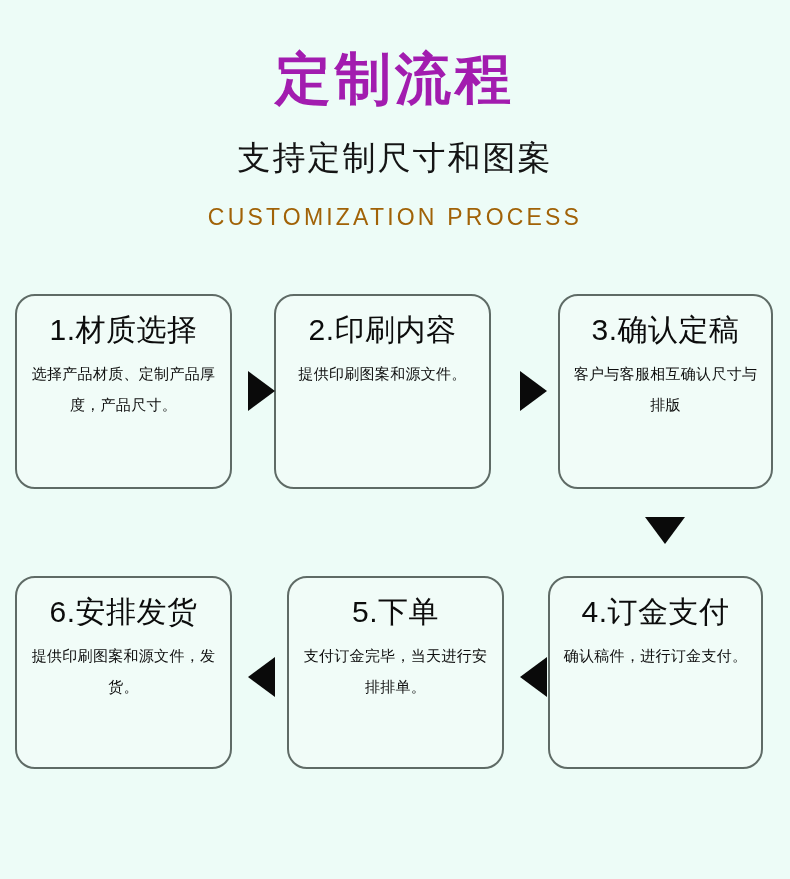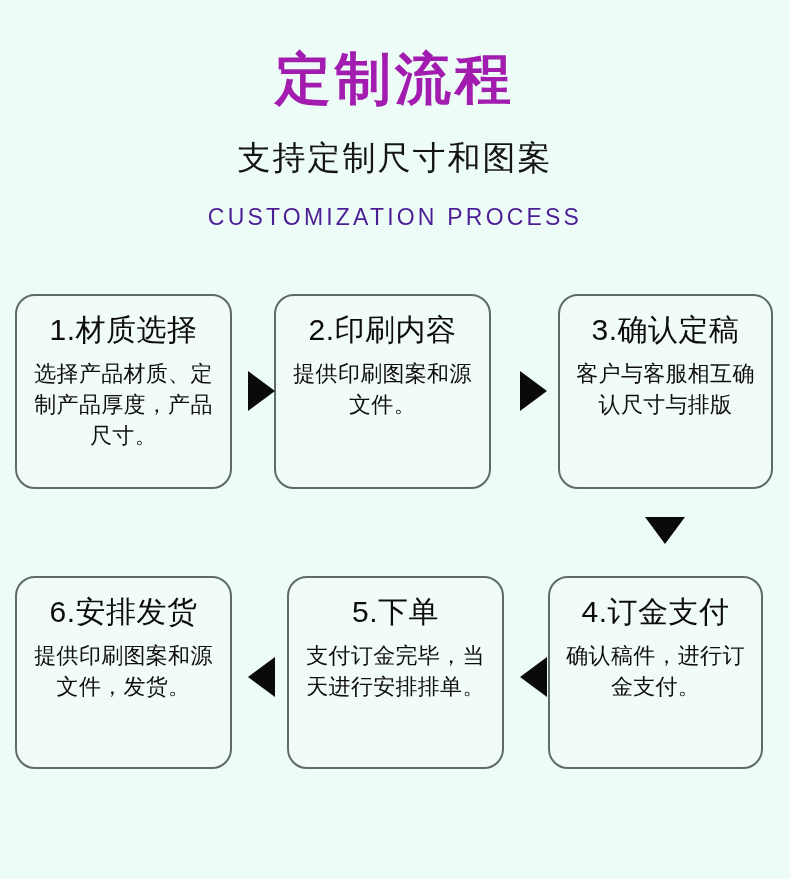--- a/index.html
+++ b/index.html
@@ -48,21 +48,21 @@
     letter-spacing: 2px;
     color: #151515;
   }
   .header-eyebrow {
     margin: 0;
     padding-top: 17px;
     font-size: 23px;
     line-height: 28px;
     font-weight: 400;
     letter-spacing: 3.2px;
-    color: #4c1d95;
+    color: #a16207;
   }
 
   
   .flow {
     position: absolute;
     left: 0;
     top: 0;
     width: 790px;
     height: 879px;
   }
@@ -82,21 +82,21 @@
     font-size: 30px;
     line-height: 40px;
     font-weight: 400;
     letter-spacing: 0.5px;
     color: #0c0c0c;
     text-align: center;
     white-space: nowrap;
   }
   .card-desc {
     margin-top: 8px;
-    font-size: 22px;
+    font-size: 15px;
     line-height: 31px;
     font-weight: 400;
     letter-spacing: 0.3px;
     color: #0e0e0e;
     text-align: center;
   }
 
   
   .card-1 { left: 15px;  top: 294px; width: 217px; height: 195px; }
   .card-2 { left: 274px; top: 294px; width: 217px; height: 195px; }

